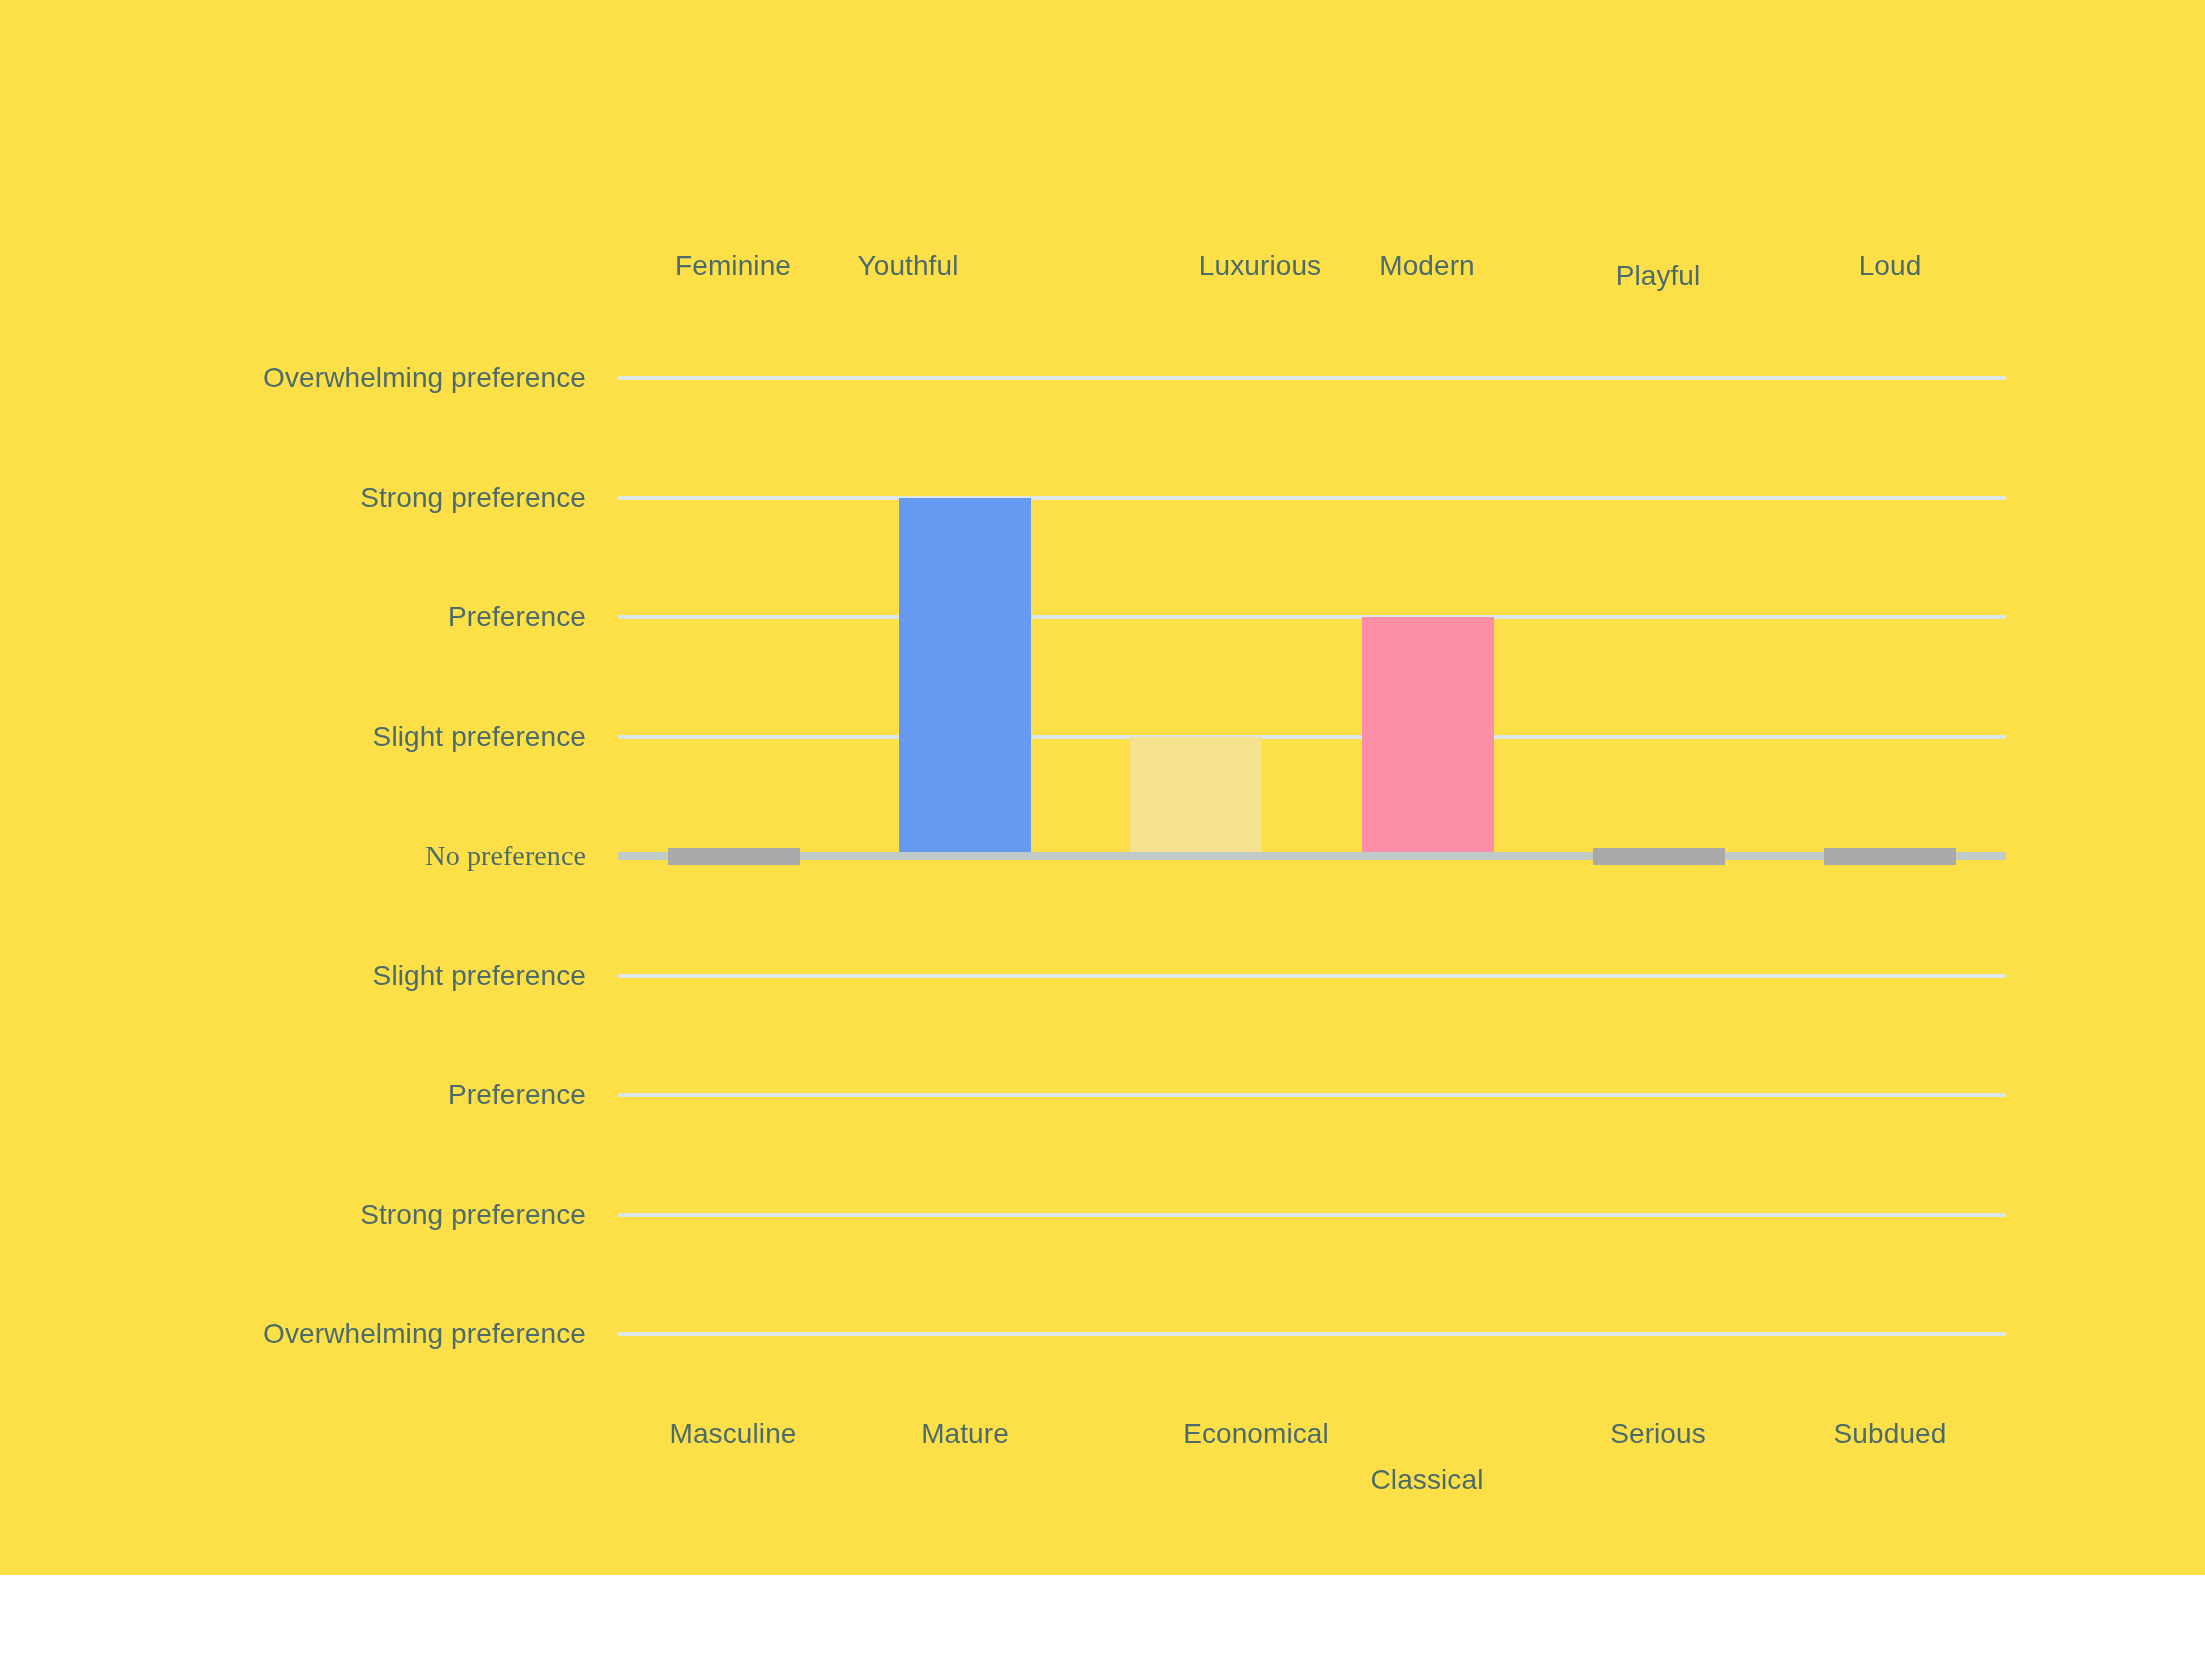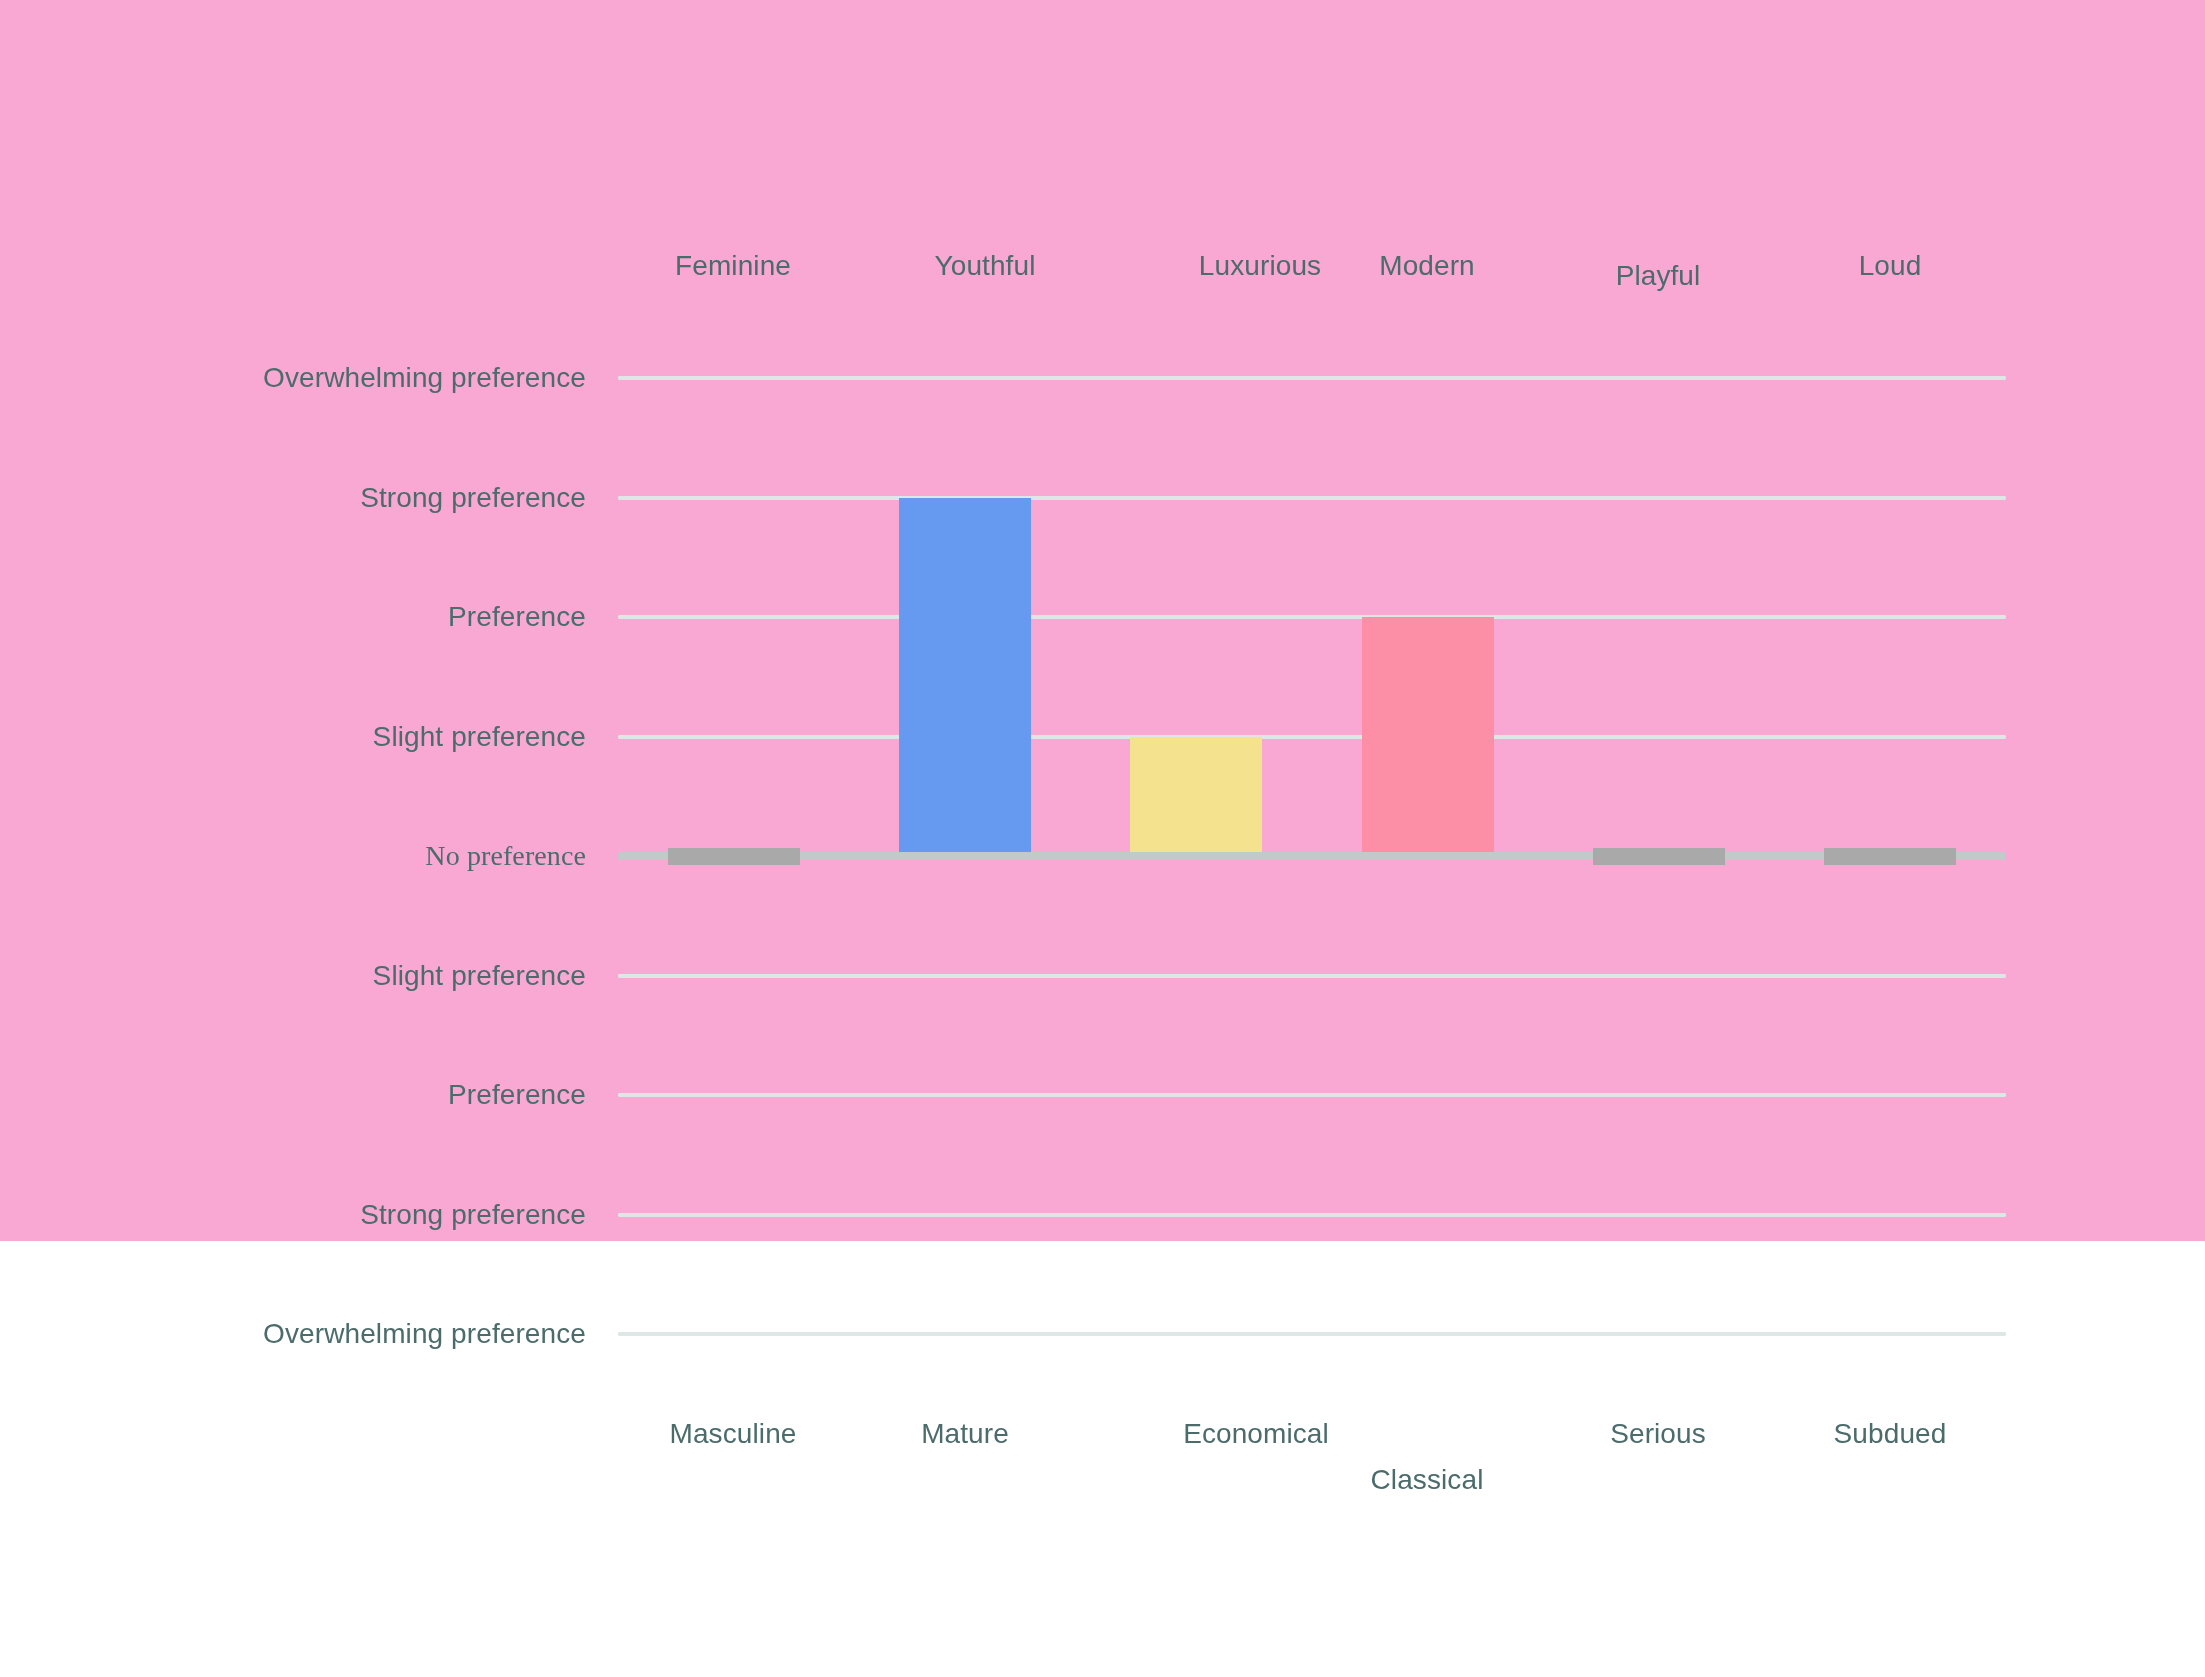--- a/index.html
+++ b/index.html
@@ -11,22 +11,22 @@
     width: 2205px;
     height: 1677px;
     font-family: "Liberation Sans", sans-serif;
     -webkit-font-smoothing: antialiased;
     overflow: hidden;
   }
 
   #chart-root {
     position: relative;
     width: 2205px;
-    height: 1241px;
-    background: #f9a8d4;
+    height: 1575px;
+    background: #fde047;
   }
 
   
   
   .plot {
     position: absolute;
     left: 618px;
     top: 378px;
     width: 1388px;
     height: 956px;
@@ -89,21 +89,21 @@
     z-index: 5;
   }
 </style>
 </head>
 <body>
 
 <div id="chart-root">
 
   <div id="top-labels">
       <div class="cat-label cat-top" style="left: 733px; color: rgb(76, 107, 107);">Feminine</div>
-      <div class="cat-label cat-top" style="left: 985px; color: rgb(76, 107, 107); text-align: center;">Youthful</div>
+      <div class="cat-label cat-top" style="left: 908px; color: rgb(76, 107, 107); text-align: center;">Youthful</div>
       <div class="cat-label cat-top" style="left: 1260px; color: rgb(76, 107, 107);">Luxurious</div>
       <div class="cat-label cat-top" style="left: 1427px; color: rgb(76, 107, 107);">Modern</div>
       <div class="cat-label cat-top" style="left: 1658px; color: rgb(76, 107, 107); margin-top: 10px;">Playful</div>
       <div class="cat-label cat-top" style="left: 1890px; color: rgb(76, 107, 107);">Loud</div>
     </div>
 
   <div class="ylabels" id="ylabels">
       <div class="ylabel" style="top: 0px; color: rgb(76, 107, 107);">Overwhelming preference</div>
       <div class="ylabel" style="top: 120px; color: rgb(76, 107, 107);">Strong preference</div>
       <div class="ylabel" style="top: 239px; color: rgb(76, 107, 107);">Preference</div>

